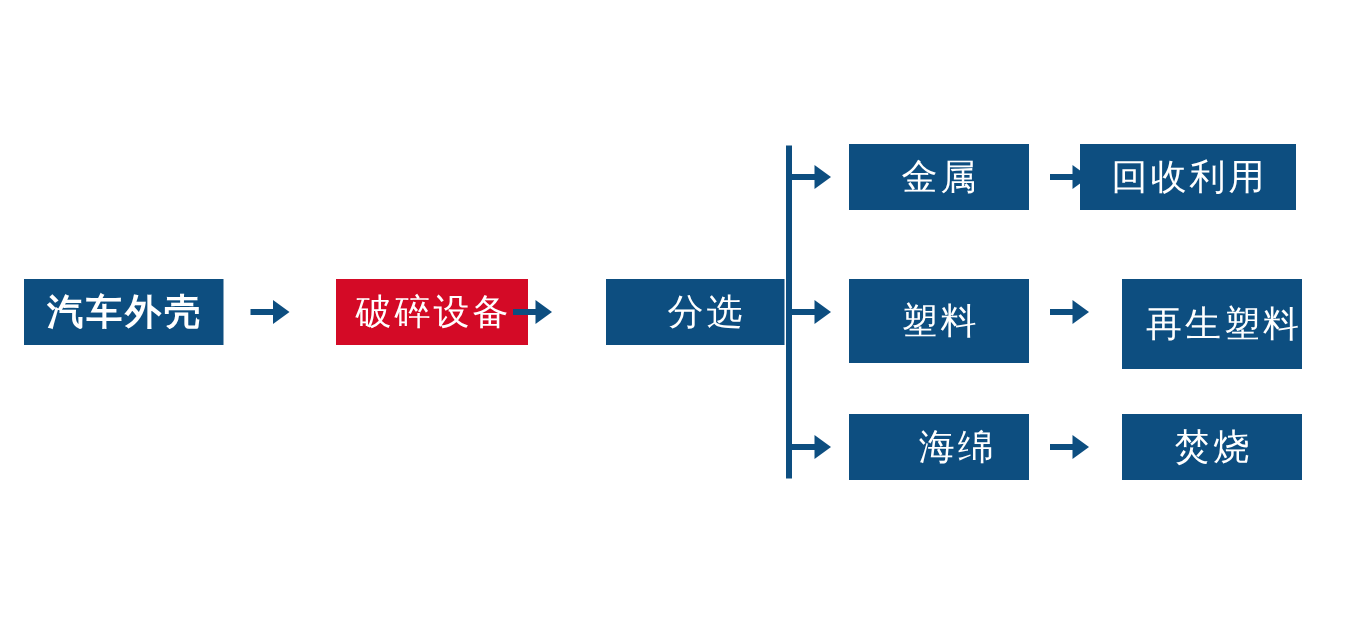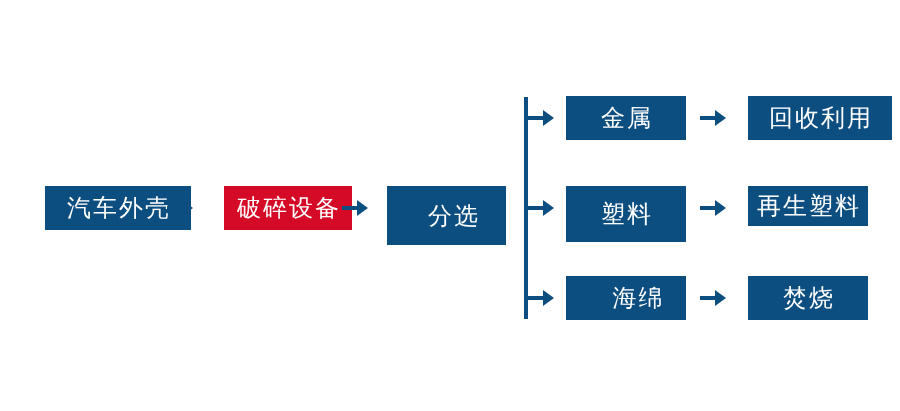--- a/index.html
+++ b/index.html
@@ -66,77 +66,77 @@
     position: absolute;
     width: 4px;
     background: #0d4e80;
   }
 </style>
 </head>
 <body>
 
 <div id="flowchart">
 
-  <div class="node blue" style="left:45px; top:186px; width:146px; height:44px;">
+  <div class="node blue" style="left:16px; top:186px; width:133px; height:44px;font-weight:bold;">
     <span>汽车外壳</span>
   </div>
 
   <div class="arrow" style="left:167px; top:198px; width:26px; height:20px;">
     <span class="shaft" style="width:17px;"></span>
     <span class="head" style="left:15px;"></span>
   </div>
 
   <div class="node red" style="left:200px; top:186px; width:128px; height:44px;">
     <span>破碎设备</span>
   </div>
 
   <div class="arrow" style="left:342px; top:198px; width:26px; height:20px;">
     <span class="shaft" style="width:17px;"></span>
     <span class="head" style="left:15px;"></span>
   </div>
 
-  <div class="node blue" style="left:387px; top:186px; width:119px; height:59px;padding-left:15px;">
+  <div class="node blue" style="left:404px; top:186px; width:119px; height:44px;padding-left:15px;">
     <span>分选</span>
   </div>
 
   <div class="trunk" style="left:524px; top:97px; height:222px;"></div>
 
   <div class="arrow" style="left:526px; top:108px; width:28px; height:20px;">
     <span class="shaft" style="width:19px;"></span>
     <span class="head" style="left:17px;"></span>
   </div>
 
   <div class="node blue" style="left:566px; top:96px; width:120px; height:44px;">
     <span>金属</span>
   </div>
 
   <div class="arrow" style="left:700px; top:108px; width:26px; height:20px;">
     <span class="shaft" style="width:17px;"></span>
     <span class="head" style="left:15px;"></span>
   </div>
 
-  <div class="node blue" style="left:748px; top:96px; width:144px; height:44px;">
+  <div class="node blue" style="left:720px; top:96px; width:144px; height:44px;">
     <span>回收利用</span>
   </div>
 
   <div class="arrow" style="left:526px; top:198px; width:28px; height:20px;">
     <span class="shaft" style="width:19px;"></span>
     <span class="head" style="left:17px;"></span>
   </div>
 
   <div class="node blue" style="left:566px; top:186px; width:120px; height:56px;">
     <span>塑料</span>
   </div>
 
   <div class="arrow" style="left:700px; top:198px; width:26px; height:20px;">
     <span class="shaft" style="width:17px;"></span>
     <span class="head" style="left:15px;"></span>
   </div>
 
-  <div class="node blue" style="left:748px; top:186px; width:120px; height:40px;">
+  <div class="node blue" style="left:748px; top:186px; width:120px; height:60px;justify-content:flex-end;">
     <span>再生塑料</span>
   </div>
 
   <div class="arrow" style="left:526px; top:288px; width:28px; height:20px;">
     <span class="shaft" style="width:19px;"></span>
     <span class="head" style="left:17px;"></span>
   </div>
 
   <div class="node blue" style="left:566px; top:276px; width:120px; height:44px;padding-left:25px;">
     <span>海绵</span>

